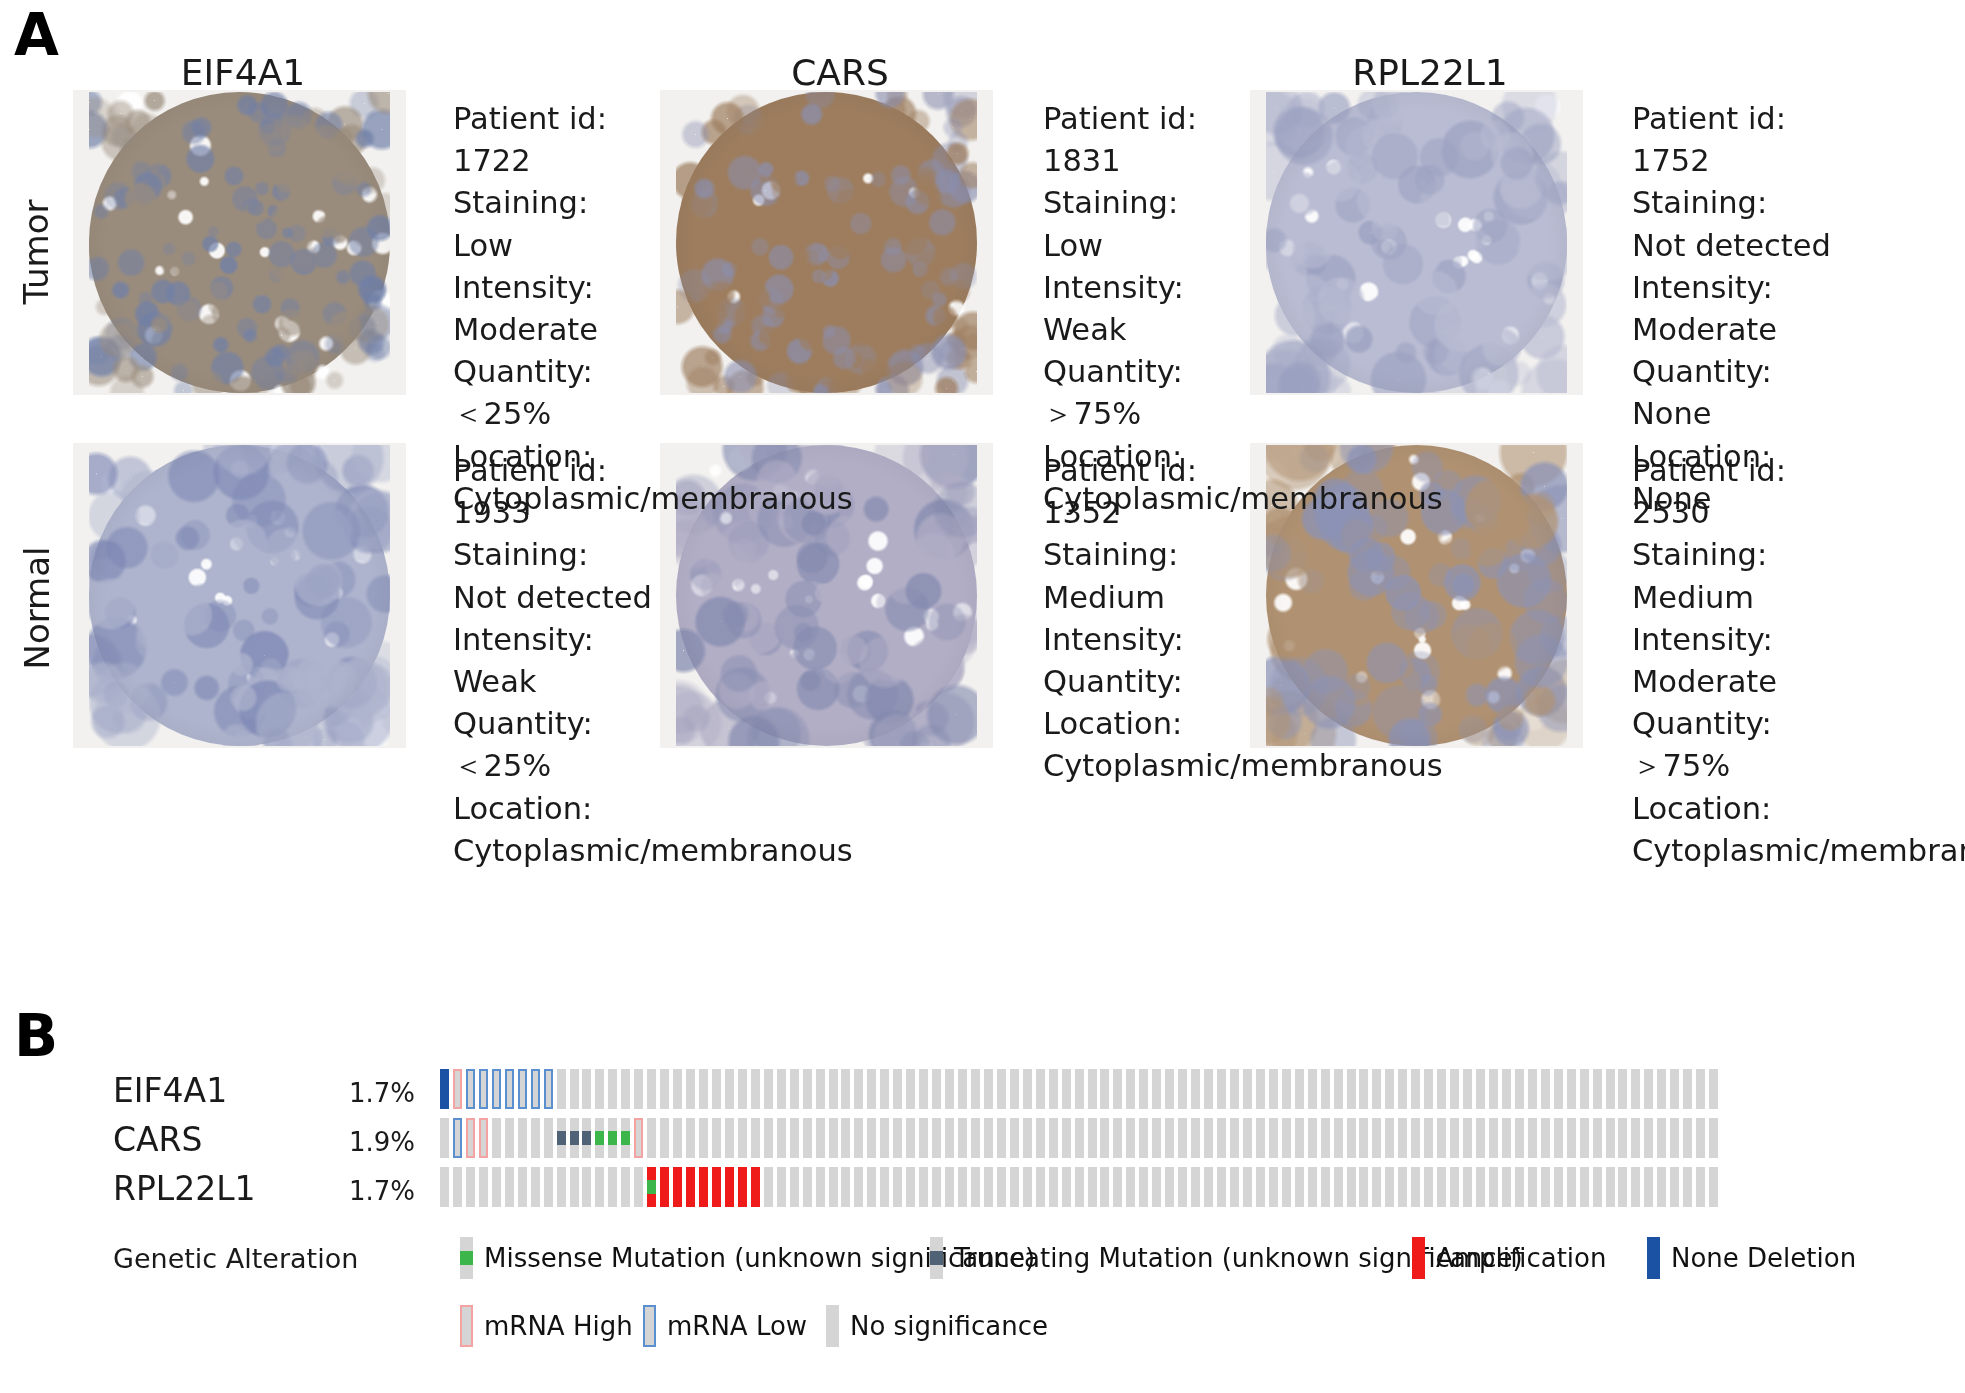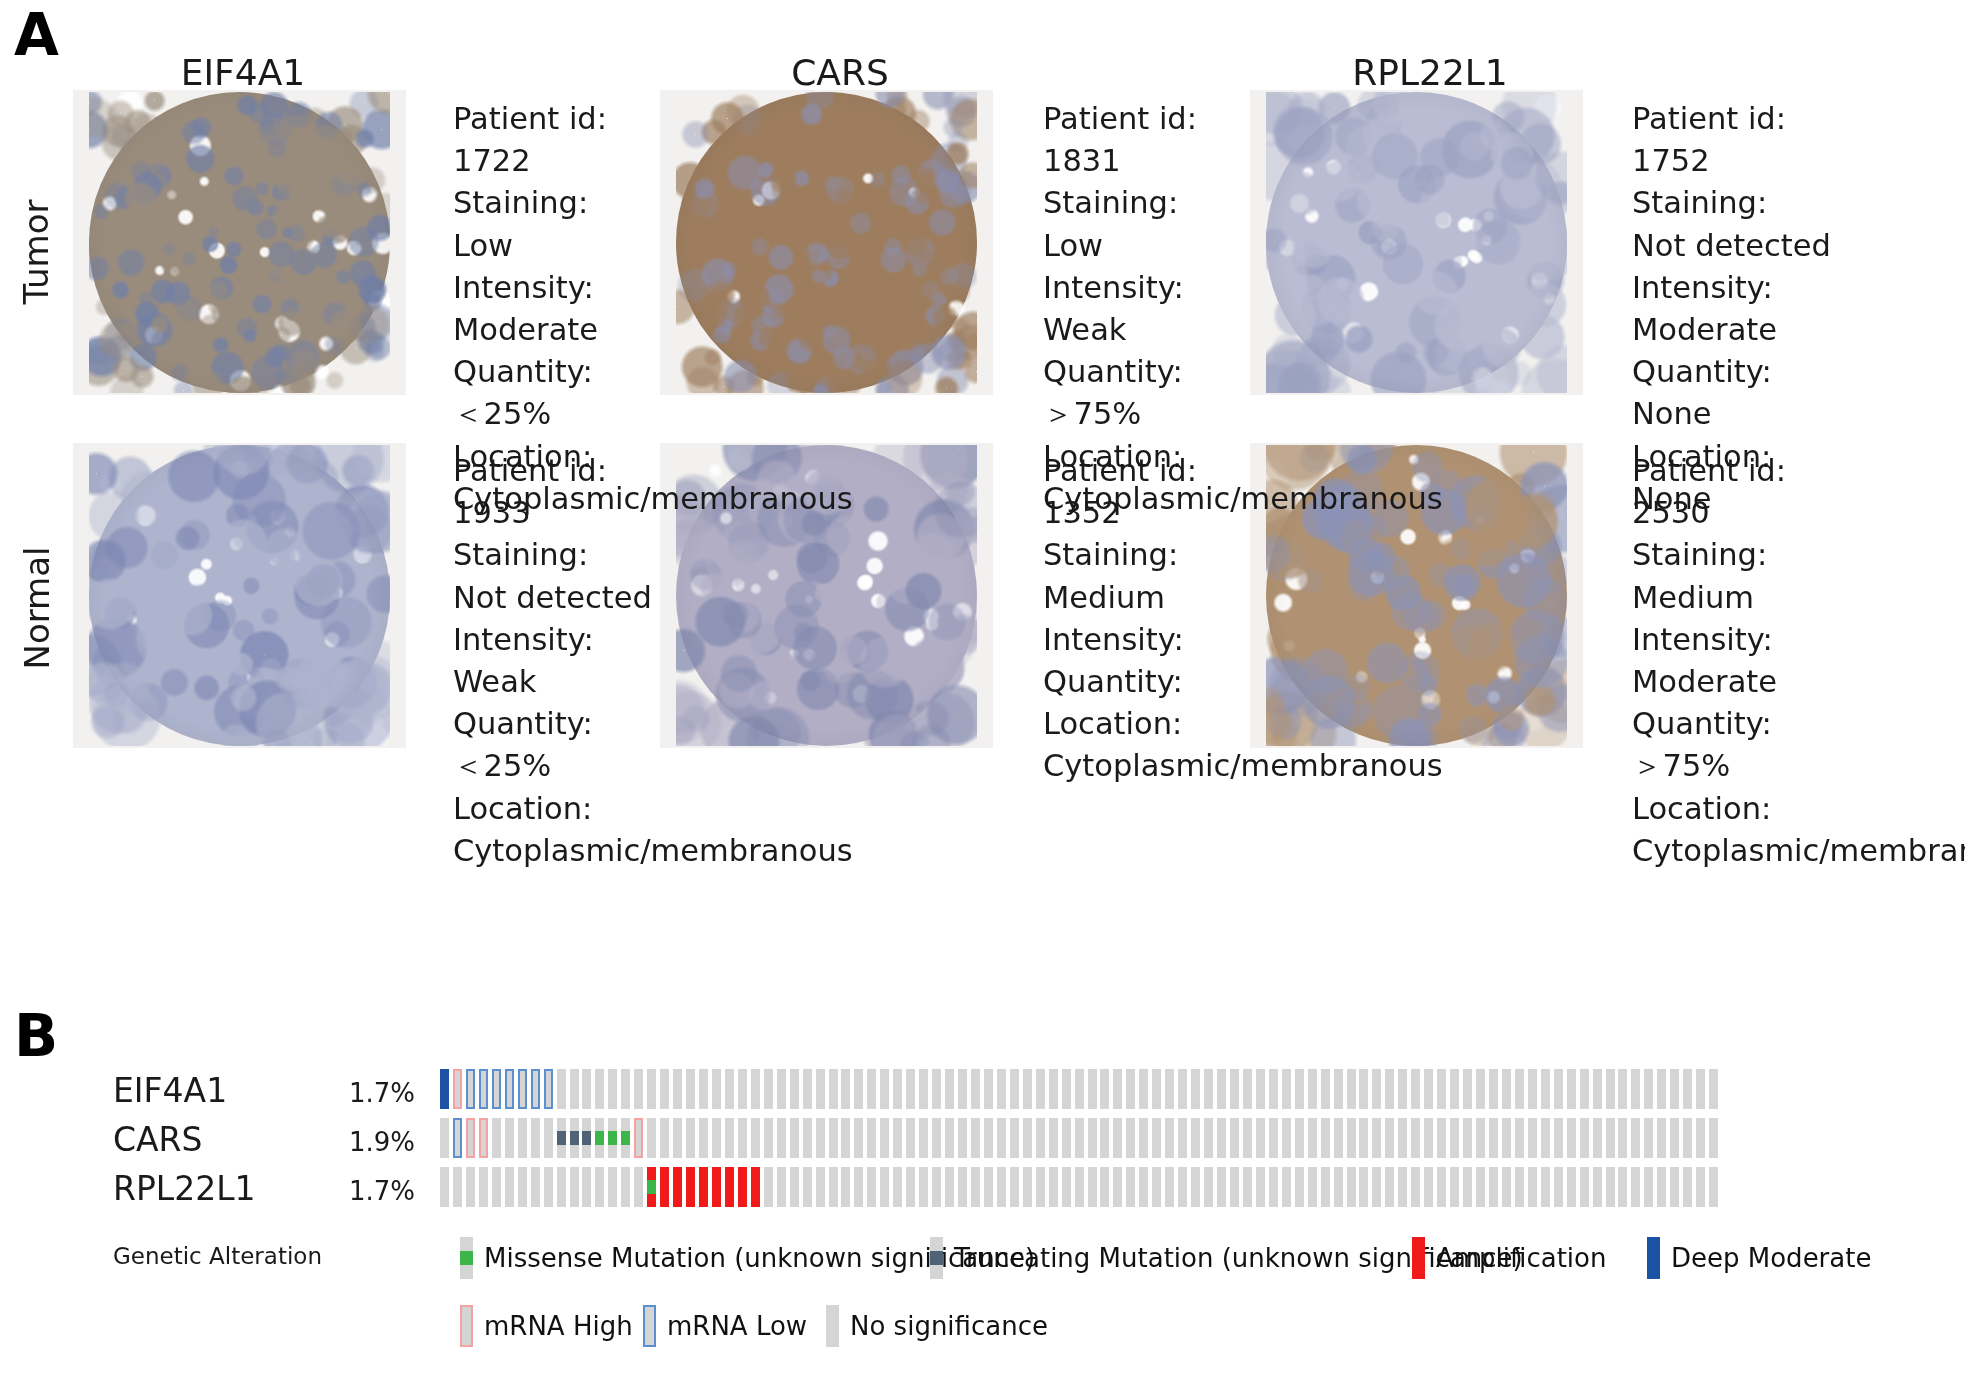--- a/index.html
+++ b/index.html
@@ -24,21 +24,21 @@
 
   .meta{position:absolute;font-size:30.5px;line-height:1.385;color:#1a1a1a;white-space:nowrap;}
   .meta div{height:42.2px;}
 
   
   #panelB{position:absolute;left:0;top:985px;width:1965px;height:408px;}
   .gene-label{position:absolute;font-size:33px;color:#1a1a1a;white-space:nowrap;}
   .gene-pct{position:absolute;font-size:26px;color:#1a1a1a;white-space:nowrap;text-align:right;}
   .cell{position:absolute;box-sizing:border-box;}
 
-  .legend-title{position:absolute;font-size:23px;color:#1a1a1a;white-space:nowrap;}
+  .legend-title{position:absolute;font-size:27px;color:#1a1a1a;white-space:nowrap;}
   .leg-item{position:absolute;display:flex;align-items:center;white-space:nowrap;}
   .leg-swatch{position:relative;width:13px;height:42px;flex:0 0 13px;margin-right:11px;}
   .leg-text{font-size:26px;color:#111;}
 </style>
 </head>
 <body>
 
 <div id="panelA">
   <div class="panel-letter" style="left:14px;top:6px;">A</div>
 
@@ -498,21 +498,21 @@
           <span style="position: absolute; left: 0px; right: 0px; top: 33%; height: 34%; background: rgb(79, 98, 118);"></span>
         </span>
         <span class="leg-text">Truncating Mutation (unknown significance)</span>
       </div>
       <div class="leg-item" style="left: 1412px; top: 252px;">
         <span class="leg-swatch" style="background: rgb(239, 26, 26);"></span>
         <span class="leg-text">Amplification</span>
       </div>
       <div class="leg-item" style="left: 1647px; top: 252px;">
         <span class="leg-swatch" style="background: rgb(27, 82, 164);"></span>
-        <span class="leg-text">Deep Moderate</span>
+        <span class="leg-text">None Deletion</span>
       </div>
       <div class="leg-item" style="left: 460px; top: 320px;">
         <span class="leg-swatch" style="background: rgb(213, 213, 213); border: 2.5px solid rgb(245, 162, 162); box-sizing: border-box;"></span>
         <span class="leg-text">mRNA High</span>
       </div>
       <div class="leg-item" style="left: 643px; top: 320px;">
         <span class="leg-swatch" style="background: rgb(213, 213, 213); border: 2.5px solid rgb(90, 143, 208); box-sizing: border-box;"></span>
         <span class="leg-text">mRNA Low</span>
       </div>
       <div class="leg-item" style="left: 826px; top: 320px;">

